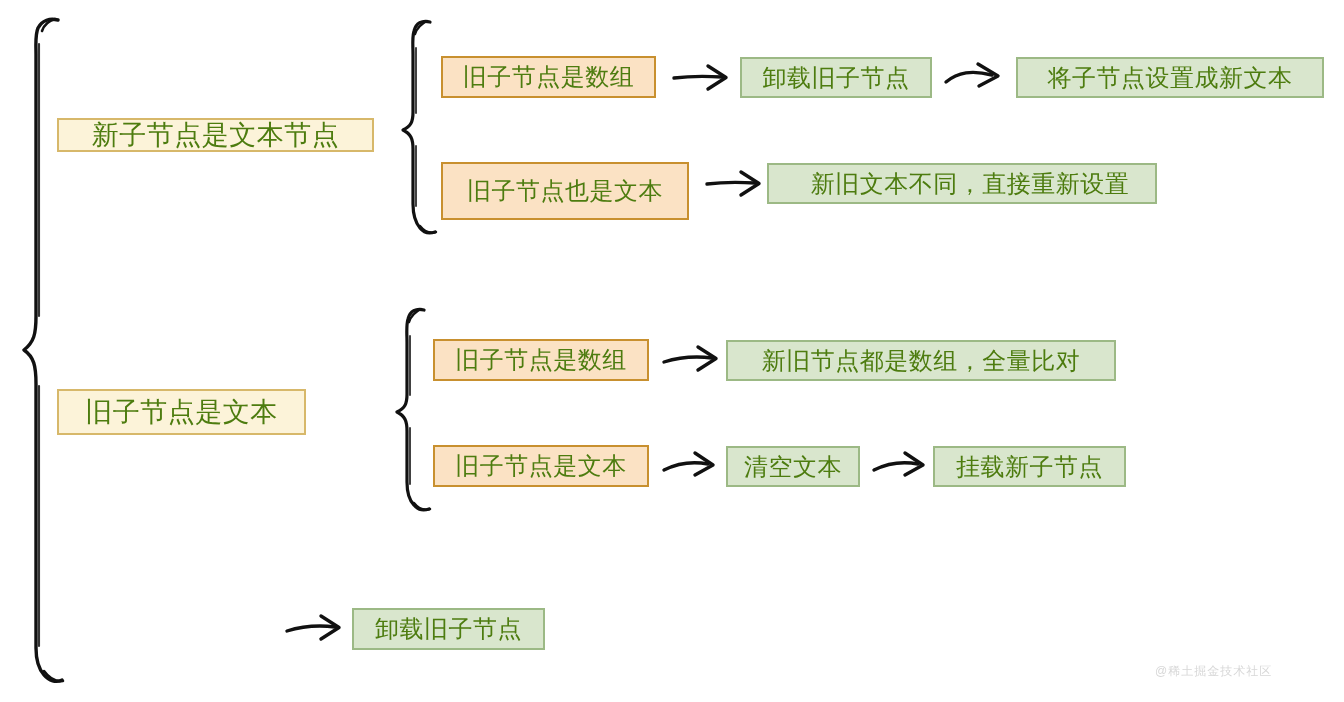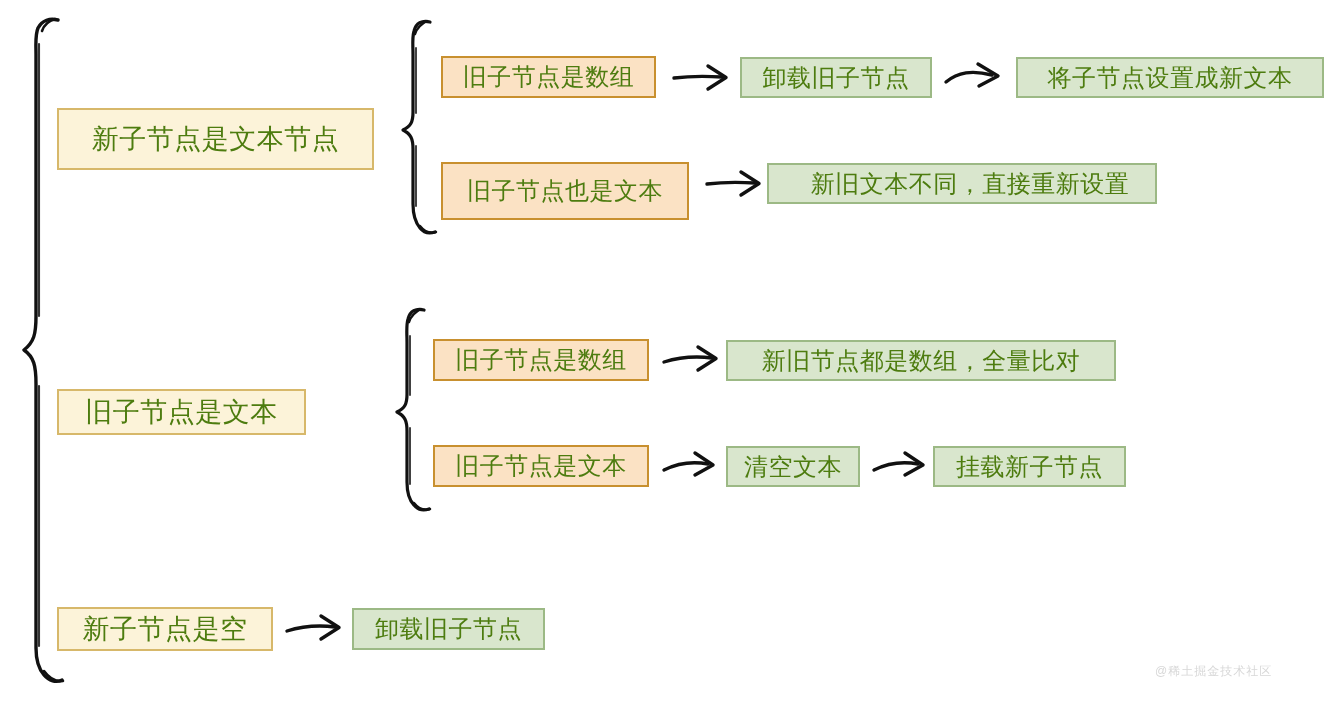--- a/index.html
+++ b/index.html
@@ -80,21 +80,21 @@
                L 22 632
                C 22 644, 24 652, 30 659
                C 35 665, 42 667, 48 664" stroke-width="3.4"></path>
       <path d="M25 28 L 25 300" stroke-width="2.1" opacity="0.85"></path>
       <path d="M25 370 L 25 630" stroke-width="2.1" opacity="0.85"></path>
       <path d="M41 3 C 34 5, 30 9, 28 15" stroke-width="2.6"></path>
       <path d="M30 655 C 35 662, 41 666, 49 665" stroke-width="2.6"></path>
     </svg>
   </div>
 
-  <div class="node cream" style="left:57px; top:108px; width:317px; height:62px;text-align:center;">新子节点是文本节点</div>
+  <div class="node cream" style="left:57px; top:118px; width:317px; height:34px;text-align:center;">新子节点是文本节点</div>
 
   <div class="brace" style="left:398px; top:18px; width:44px; height:220px;">
     <svg width="44" height="220" viewBox="0 0 44 220">
       <path d="M32 4 C 24 2, 18 5, 16 13 C 14 20, 15 28, 15 36
                L 15 94
                C 15 104, 13 108, 5 112
                C 13 116, 15 121, 15 131
                L 15 186
                C 15 196, 17 204, 22 210
                C 26 215, 31 216, 37 214" stroke-width="3.2"></path>
@@ -178,21 +178,20 @@
 
   <div class="arrow" style="left:872px; top:450px; width:58px; height:32px;">
     <svg width="58" height="32" viewBox="0 0 58 32">
       <path d="M2 20 C 16 13, 30 11, 46 14" stroke-width="3.4"></path>
       <path d="M33 3 L 51 15 L 33 25" stroke-width="3.4"></path>
     </svg>
   </div>
 
   <div class="node green" style="left:933px; top:446px; width:193px; height:41px;">挂载新子节点</div>
 
-  <div class="node cream" style="left:57px; top:607px; width:216px; height:44px;">新子节点是空</div>
 
   <div class="arrow" style="left:285px; top:613px; width:62px; height:32px;">
     <svg width="62" height="32" viewBox="0 0 62 32">
       <path d="M2 18 C 18 13, 34 12, 50 14" stroke-width="3.4"></path>
       <path d="M36 3 L 54 14.5 L 36 26" stroke-width="3.4"></path>
     </svg>
   </div>
 
   <div class="node green" style="left:352px; top:608px; width:193px; height:42px;">卸载旧子节点</div>
 

